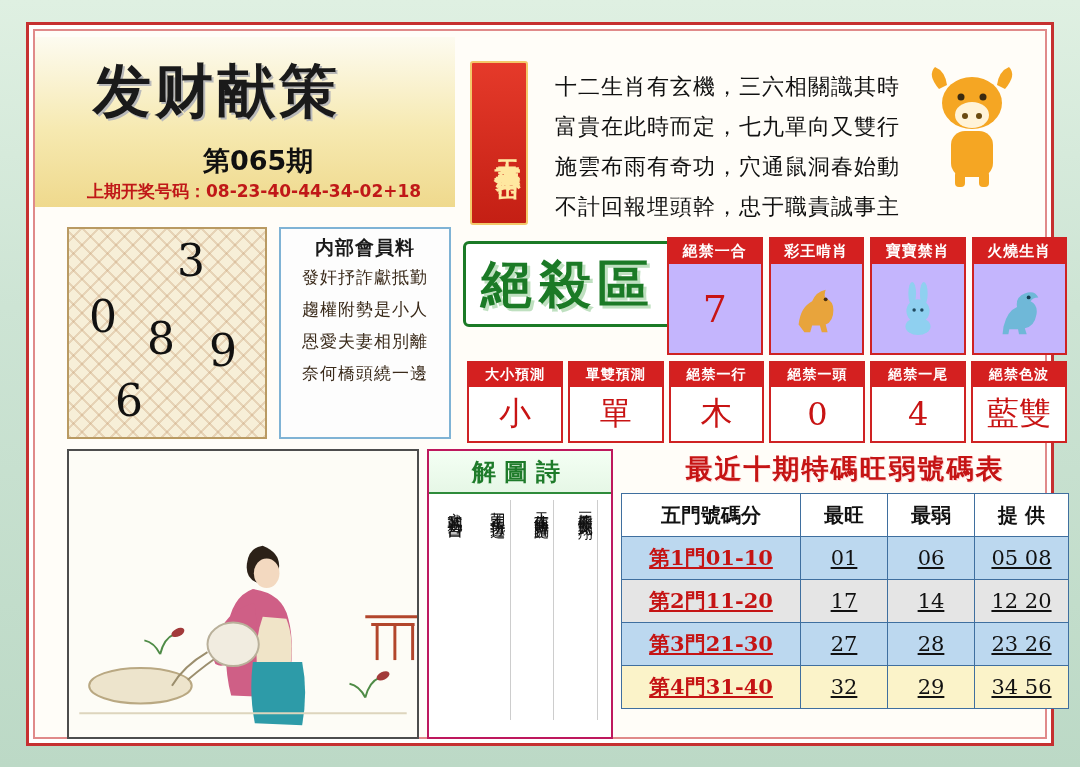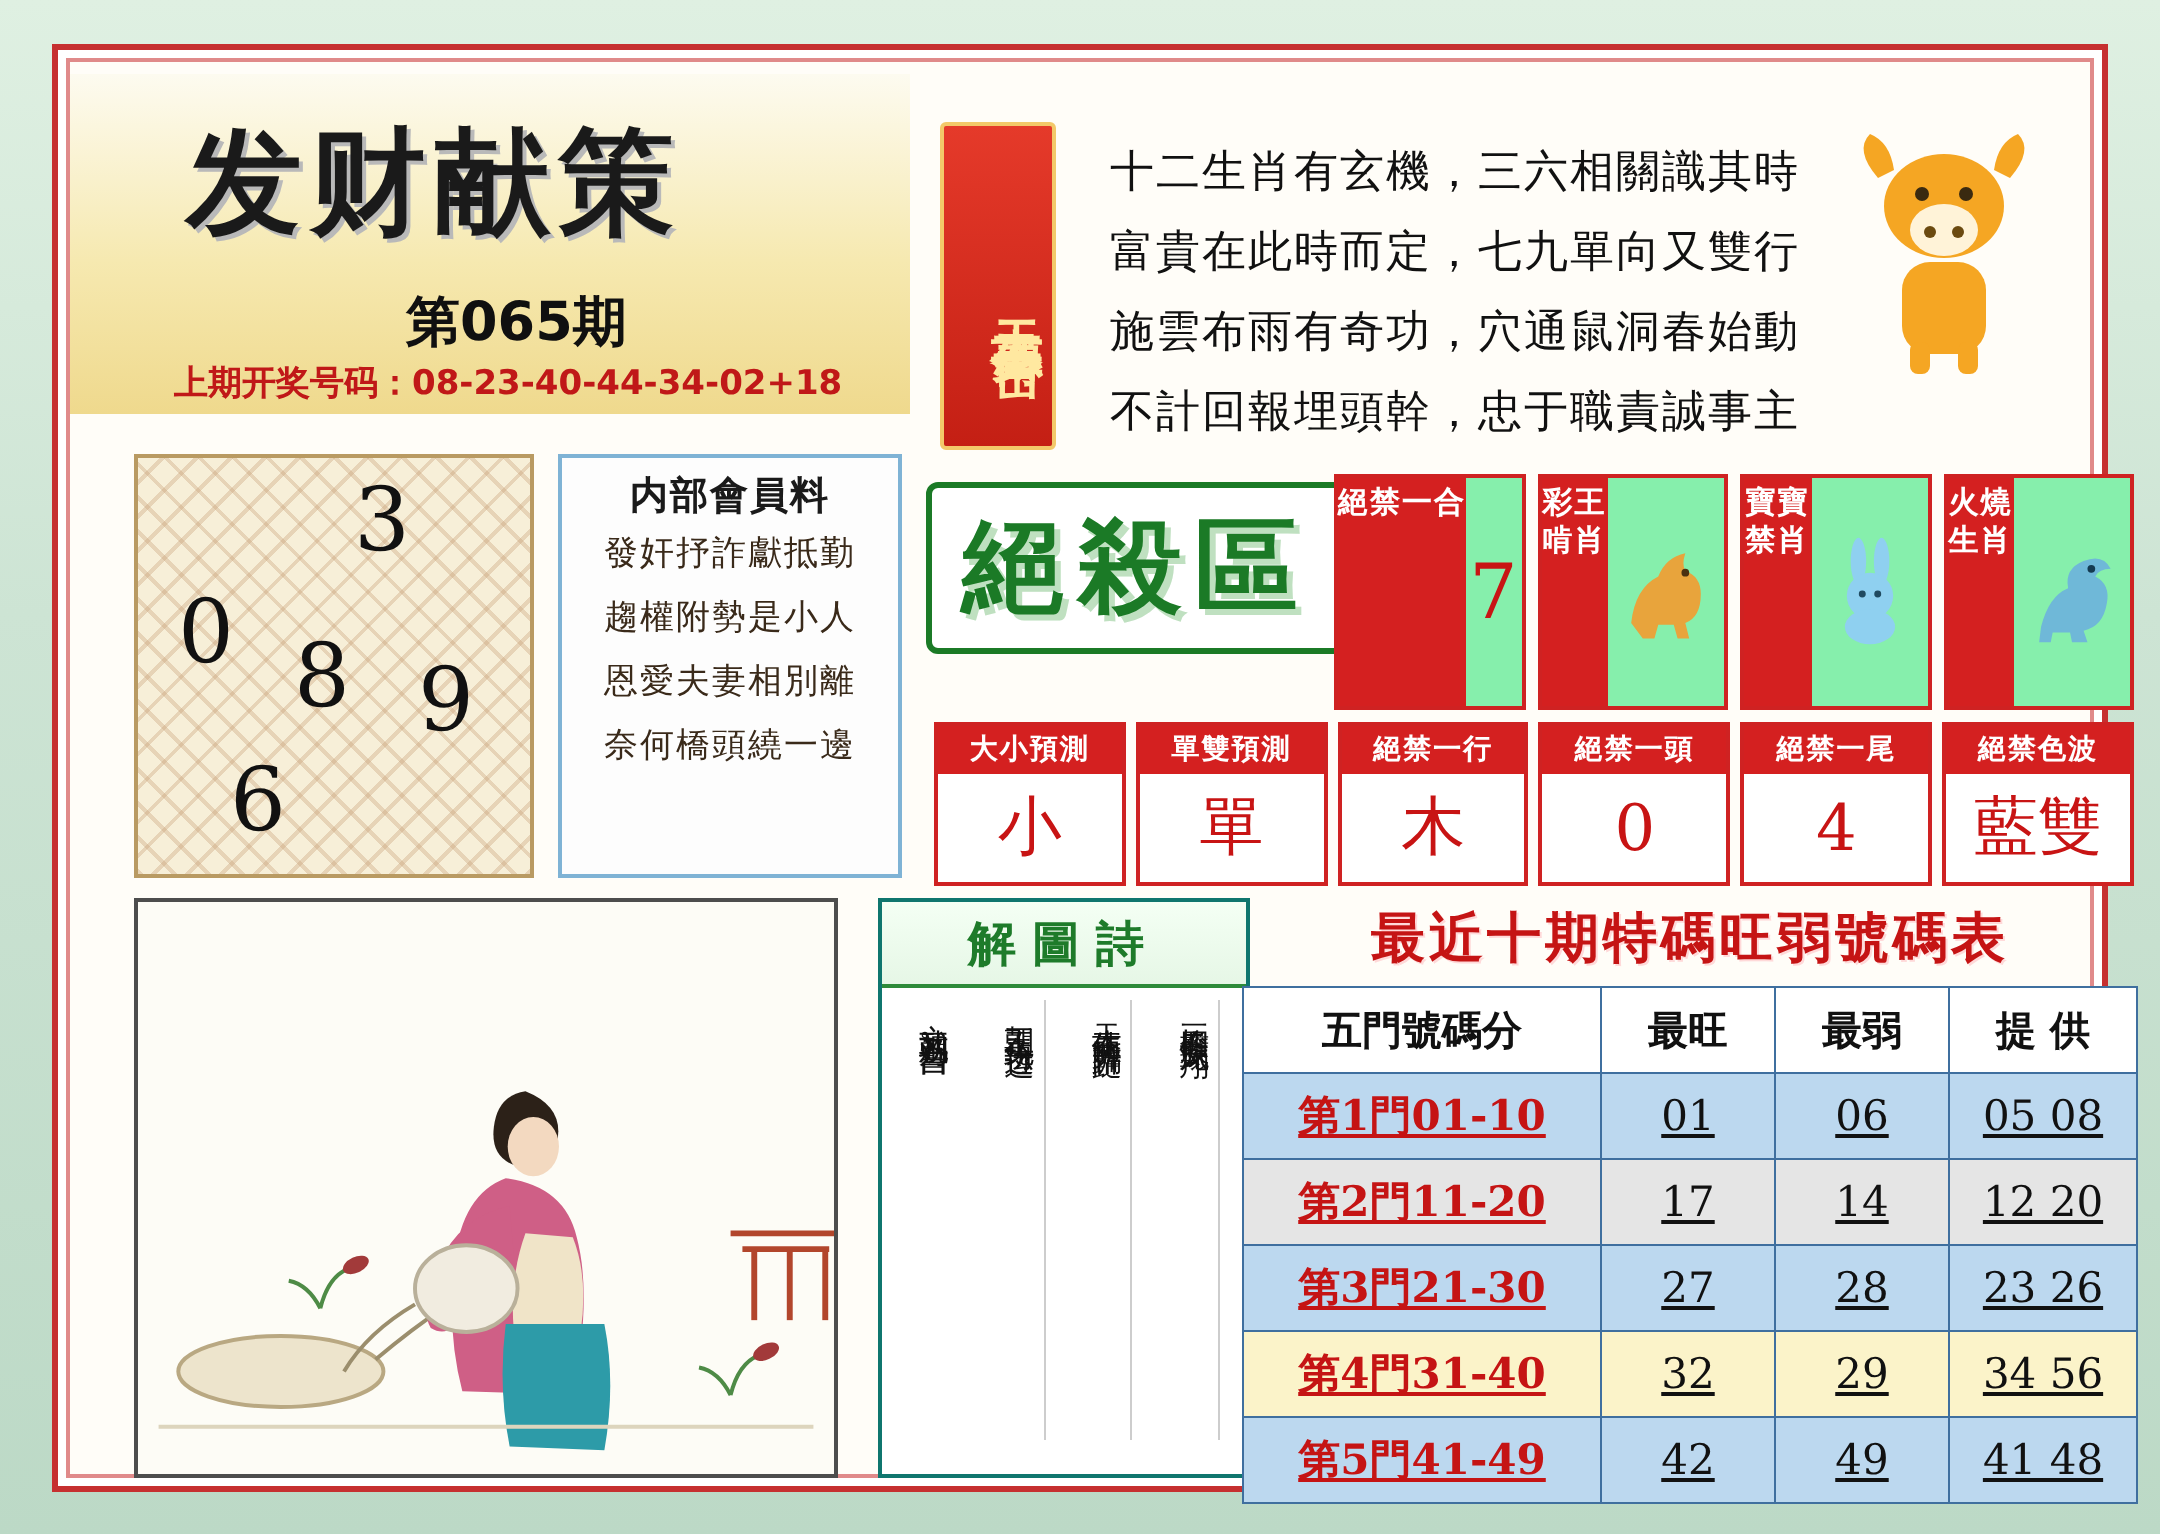--- a/index.html
+++ b/index.html
@@ -180,23 +180,23 @@
     position: absolute;
     left: 632px; top: 206px;
     width: 400px; height: 118px;
     display: flex;
     gap: 6px;
   }
   .zcard {
     flex: 1;
     border: 2px solid #cf2222;
     box-sizing: border-box;
-    background: #86efac;
-    display: flex;
-    flex-direction: row;
+    background: #c4b5fd;
+    display: flex;
+    flex-direction: column;
   }
   .zcard .zhead {
     background: #d42020;
     color: #fff;
     font-size: 15px;
     font-weight: bold;
     text-align: center;
     padding: 3px 0;
     letter-spacing: 1px;
   }
@@ -256,24 +256,23 @@
     box-sizing: border-box;
     background: #fdfcf6;
     overflow: hidden;
   }
 
   
   .jts {
     position: absolute;
     left: 392px; top: 418px;
     width: 186px; height: 290px;
-    border: 2px solid #0f766e;
+    border: 2px solid #be185d;
     box-sizing: border-box;
     background: #fff;
-    margin-left: 12px;
   }
   .jts-title {
     background: #ffffff;
     color: #1e7b2a;
     font-size: 24px;
     font-weight: bold;
     text-align: center;
     letter-spacing: 8px;
     padding: 5px 0 4px;
     border-bottom: 2px solid #2e8b3a;
@@ -532,24 +531,18 @@
             <td>27</td>
             <td>28</td>
             <td>23 26</td>
           </tr>
           <tr class="r3">
             <td class="rowhead">第4門31-40</td>
             <td>32</td>
             <td>29</td>
             <td>34 56</td>
           </tr>
-          <tr class="r4">
-            <td class="rowhead">第5門41-49</td>
-            <td>42</td>
-            <td>49</td>
-            <td>41 48</td>
-          </tr>
         </tbody>
       </table>
 
     </div>
   </div>
 </div>
 
 </body></html>

